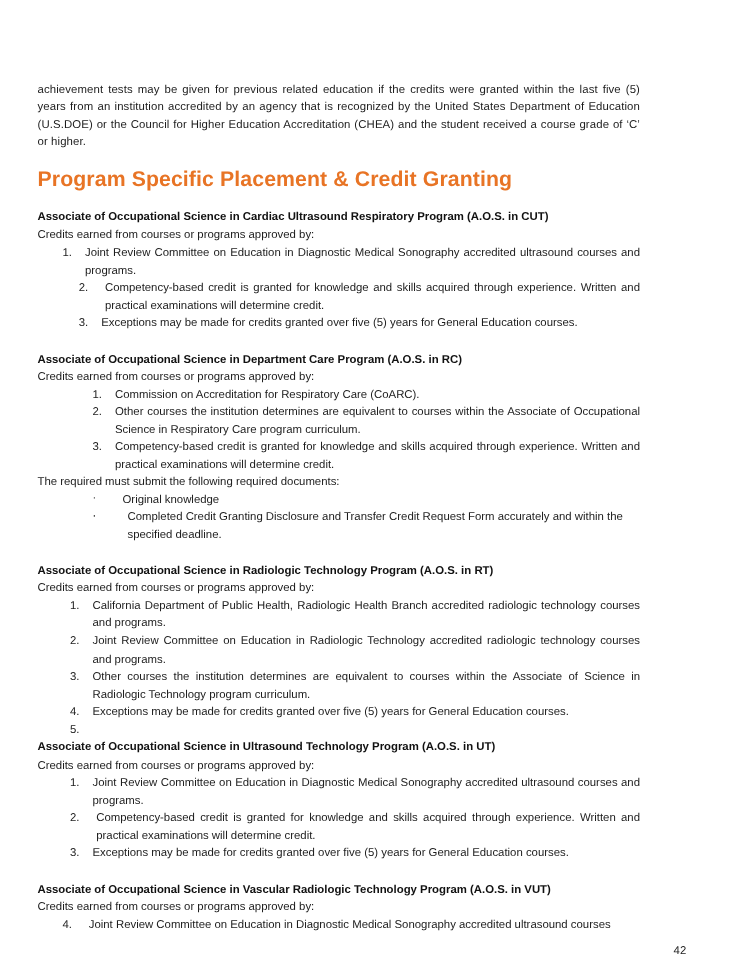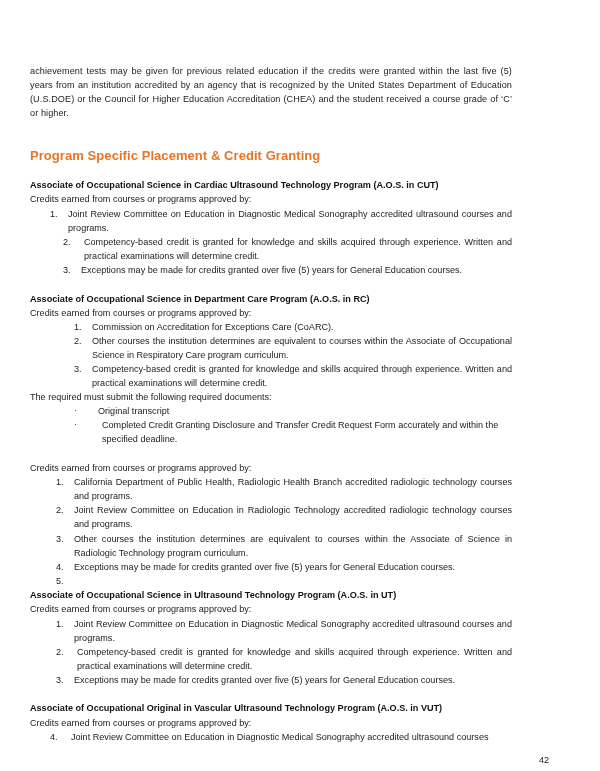--- a/index.html
+++ b/index.html
@@ -33,24 +33,24 @@
   .body-para {
     font-size: 9.1px;
     line-height: 14.1px;
     text-align: justify;
     text-justify: inter-word;
     color: #1c1c1c;
     letter-spacing: 0.01em;
   }
   .section-heading {
     color: #E87425;
-    font-size: 13px;
+    font-size: 17px;
     font-weight: bold;
     line-height: 15px;
-    margin-top: 28px;
+    margin-top: 16px;
     margin-bottom: 15px;
     letter-spacing: 0.005em;
   }
   .prog-title {
     font-size: 9.1px;
     font-weight: bold;
     line-height: 14.1px;
     color: #111111;
     margin-top: 0;
   }
@@ -141,21 +141,21 @@
 <body>
 
 <div class="page">
   <div class="content">
 
     <p class="body-para">achievement tests may be given for previous related education if the credits were granted within the last five (5) years from an institution accredited by an agency that is recognized by the United States Department of Education (U.S.DOE) or the Council for Higher Education Accreditation (CHEA) and the student received a course grade of ‘C’ or higher.</p>
 
     <div class="section-heading">Program Specific Placement &amp; Credit Granting</div>
 
     <div>
-      <div class="prog-title">Associate of Occupational Science in Cardiac Ultrasound Technology Program (A.O.S. in CUT)</div>
+      <div class="prog-title">Associate of Occupational Science in Cardiac Ultrasound Respiratory Program (A.O.S. in CUT)</div>
       <div class="lead-in">Credits earned from courses or programs approved by:</div>
       <ol class="num-list lvl-a">
         <li>
           <span class="marker">1.</span>
           <span>Joint Review Committee on Education in Diagnostic Medical Sonography accredited ultrasound courses and programs.</span>
         </li>
       </ol>
       <ol class="num-list lvl-b">
         <li class="extra-pad">
           <span class="marker">2.</span>
@@ -169,50 +169,51 @@
     </div>
 
     <div class="block-gap"></div>
 
     <div>
       <div class="prog-title">Associate of Occupational Science in Department Care Program (A.O.S. in RC)</div>
       <div class="lead-in">Credits earned from courses or programs approved by:</div>
       <ol class="num-list lvl-c">
         <li>
           <span class="marker">1.</span>
-          <span>Commission on Accreditation for Exceptions Care (CoARC).</span>
+          <span>Commission on Accreditation for Respiratory Care (CoARC).</span>
         </li>
         <li>
           <span class="marker">2.</span>
           <span>Other courses the institution determines are equivalent to courses within the Associate of Occupational Science in Respiratory Care program curriculum.</span>
         </li>
         <li>
           <span class="marker">3.</span>
           <span>Competency-based credit is granted for knowledge and skills acquired through experience. Written and practical examinations will determine credit.</span>
         </li>
       </ol>
       <div class="lead-in">The required must submit the following required documents:</div>
       <ul class="dot-list">
         <li class="b1">
           <span class="bullet">·</span>
-          <span>Original transcript</span>
+          <span>Original knowledge</span>
         </li>
         <li class="b2">
           <span class="bullet">·</span>
         </li>
         <li class="b3">
           <span class="bullet">·</span>
           <span>Completed Credit Granting Disclosure and Transfer Credit Request Form accurately and within the specified deadline.</span>
         </li>
       </ul>
     </div>
 
     <div class="block-gap"></div>
 
     <div>
+      <div class="prog-title">Associate of Occupational Science in Radiologic Technology Program (A.O.S. in RT)</div>
       <div class="lead-in">Credits earned from courses or programs approved by:</div>
       <ol class="num-list lvl-d">
         <li>
           <span class="marker">1.</span>
           <span>California Department of Public Health, Radiologic Health Branch accredited radiologic technology courses and programs.</span>
         </li>
         <li>
           <span class="marker">2.</span>
           <span>Joint Review Committee on Education in Radiologic Technology accredited radiologic technology courses and programs.</span>
         </li>
@@ -247,21 +248,21 @@
         <li>
           <span class="marker">3.</span>
           <span>Exceptions may be made for credits granted over five (5) years for General Education courses.</span>
         </li>
       </ol>
     </div>
 
     <div class="block-gap"></div>
 
     <div>
-      <div class="prog-title">Associate of Occupational Original in Vascular Ultrasound Technology Program (A.O.S. in VUT)</div>
+      <div class="prog-title">Associate of Occupational Science in Vascular Radiologic Technology Program (A.O.S. in VUT)</div>
       <div class="lead-in">Credits earned from courses or programs approved by:</div>
       <ol class="num-list lvl-a">
         <li class="extra-pad">
           <span class="marker">4.</span>
           <span>Joint Review Committee on Education in Diagnostic Medical Sonography accredited ultrasound courses</span>
         </li>
       </ol>
     </div>
 
   </div>

